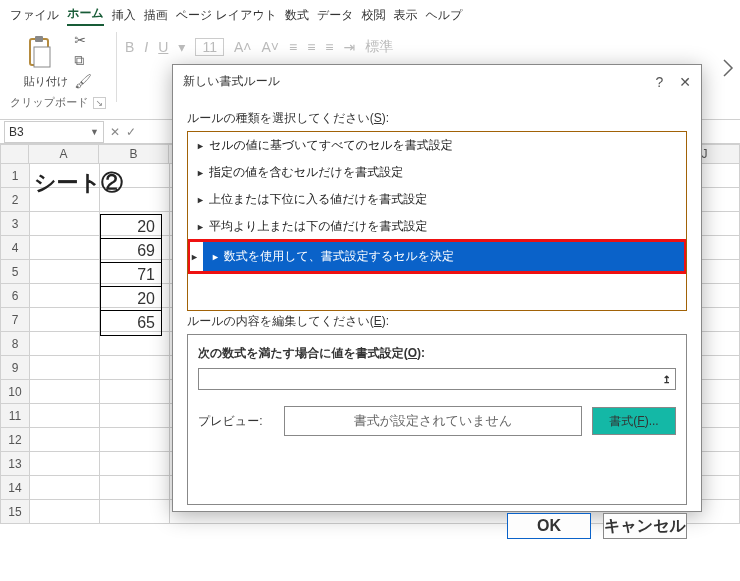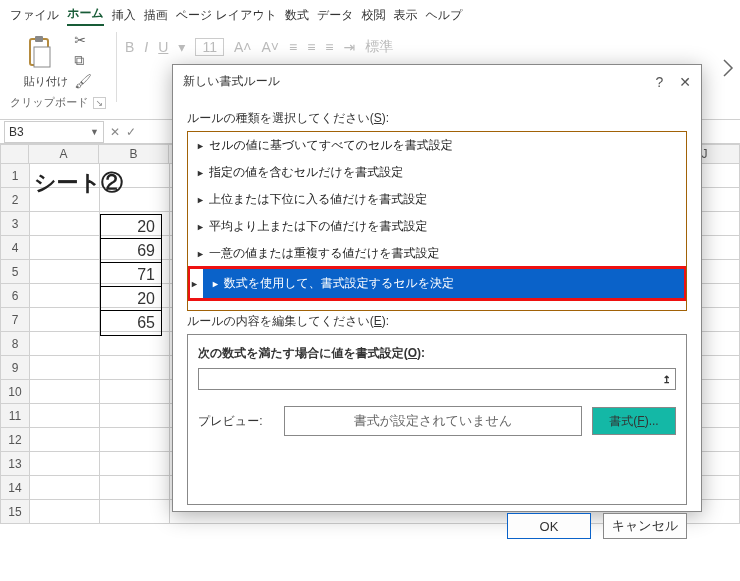--- a/index.html
+++ b/index.html
@@ -168,21 +168,21 @@
     display:flex; align-items:center; justify-content:center;
     font-size:12px; cursor:default;
   }
   .dlg-buttons {
     display:flex; justify-content:flex-end; gap:12px;
     padding:8px 14px 12px 0;
   }
   .btn {
     width:84px; height:26px; border:1px solid #888; background:#fdfdfd;
     display:flex; align-items:center; justify-content:center;
-    font-size:13px; cursor:default;
+    font-size:16px; cursor:default;font-weight:bold;
   }
   .btn.ok { border:1px solid #0a62c9; }
   .launcher { font-size:9px; color:#888; border:1px solid #ccc; padding:0 2px;}
   .chev { font-size:9px; color:#666;}
 </style>
 </head>
 <body>
 
 <div class="menubar">
   <span>ファイル</span>
@@ -385,21 +385,20 @@
   </div>
   <div class="dlg-body">
     <div class="section-label">
       <span>ルールの種類を選択してください(</span><u>S</u><span>):</span>
     </div>
     <div class="rule-list">
       <div class="rule-item">セルの値に基づいてすべてのセルを書式設定</div>
       <div class="rule-item">指定の値を含むセルだけを書式設定</div>
       <div class="rule-item">上位または下位に入る値だけを書式設定</div>
       <div class="rule-item">平均より上または下の値だけを書式設定</div>
-      <div class="rule-item">一意の値または重複する値だけを書式設定</div>
       <div class="rule-item sel-wrap">
         <div class="rule-item sel-inner">数式を使用して、書式設定するセルを決定</div>
       </div>
     </div>
 
     <div class="section-label desc-label">
       <span>ルールの内容を編集してください(</span><u>E</u><span>):</span>
     </div>
     <div class="desc-box">
       <div class="bold-row">

